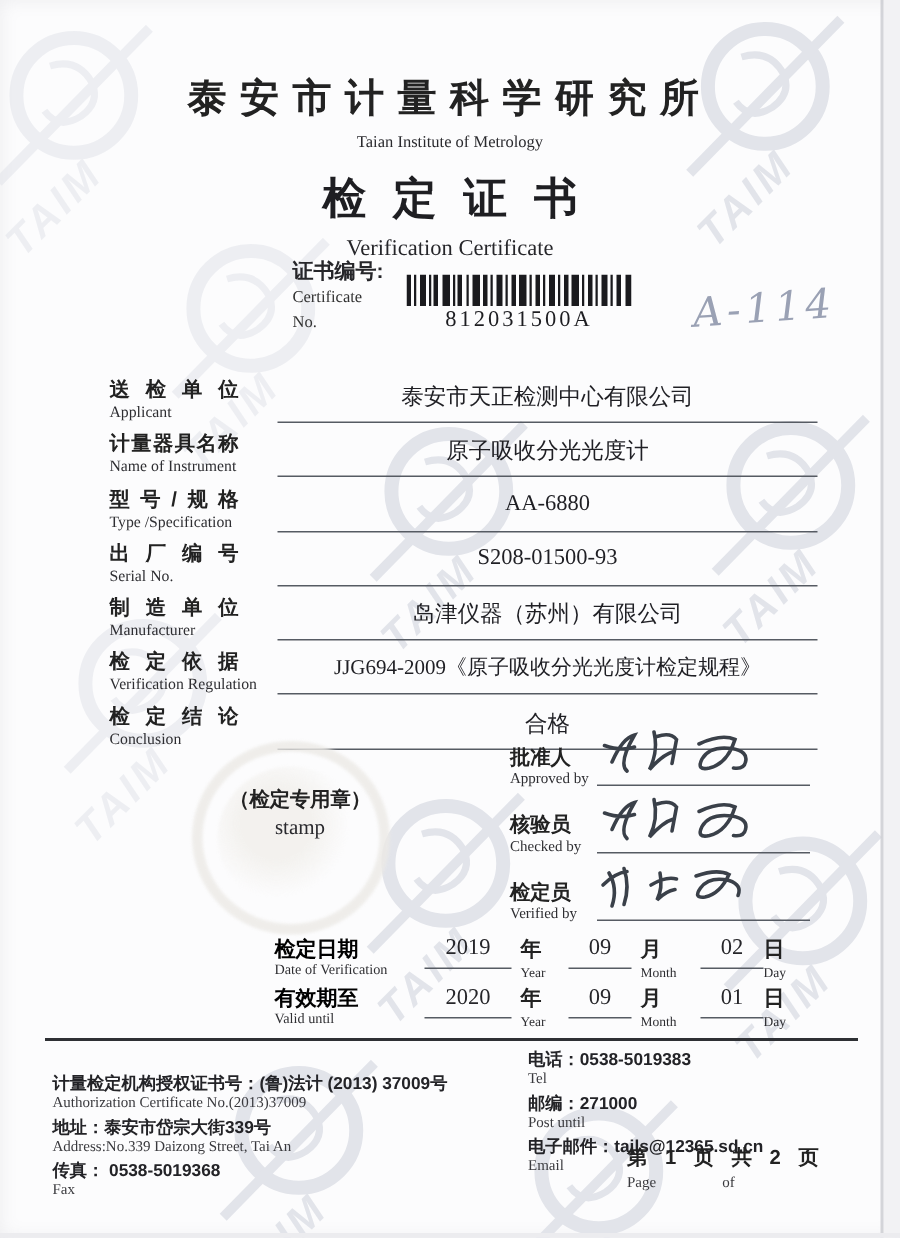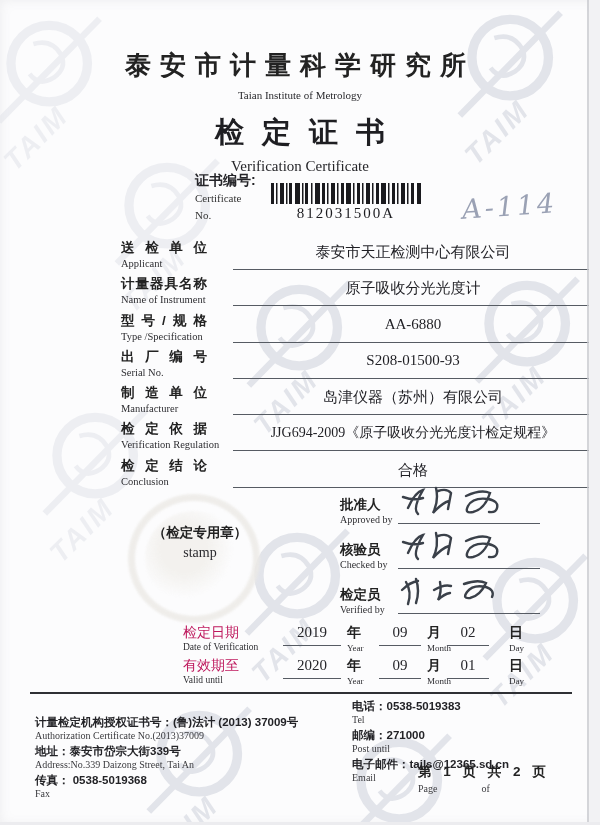--- a/index.html
+++ b/index.html
@@ -34,21 +34,21 @@
   .barcode-wrap{position:absolute;left:75px;top:11px;width:152px;text-align:center;}
   .barcode{display:block;width:150px;height:21px;margin:0 auto;}
   .barcode-num{font-size:15px;letter-spacing:2px;margin-top:1px;color:#1d1d21;}
   .hand-note{
     position:absolute;left:462px;top:190px;width:110px;
     font-size:27px;font-style:italic;color:#9aa1b4;letter-spacing:3px;
     transform:rotate(-4deg);font-family:"DejaVu Serif",serif;
   }
 
   
-  .fields{position:absolute;left:0;top:236px;width:496px;padding-left:48px;}
+  .fields{position:absolute;left:0;top:248px;width:496px;}
   .frow{position:relative;height:36.3px;}
   .flabel{position:absolute;left:73px;top:3px;width:112px;}
   .flabel .cn{display:block;width:86px;font-family:"Liberation Sans","DejaVu Sans",sans-serif;font-weight:bold;font-size:13.5px;text-align:justify;text-align-last:justify;color:#222;}
   .flabel .en{display:block;margin-top:1px;font-size:10.5px;color:#2e2e32;white-space:nowrap;}
   .fvalue{position:absolute;left:185px;top:0;width:360px;height:33px;border-bottom:1px solid #565b63;text-align:center;}
   .fvalue span{display:inline-block;margin-top:7px;font-size:15px;color:#1f1f24;}
   .frow.long .fvalue span{font-size:14px;letter-spacing:0;}
 
   
   .stamp-circle{position:absolute;left:128px;top:494px;width:118px;height:115px;border-radius:50%;
@@ -61,31 +61,31 @@
 
   .sigrow{position:absolute;left:340px;width:210px;}
   .sigrow .slabel .cn{font-family:"Liberation Sans","DejaVu Sans",sans-serif;font-weight:bold;font-size:13.5px;color:#222;}
   .sigrow .slabel .en{font-size:10px;color:#2e2e32;margin-top:0;}
   .sig-line{position:absolute;left:58px;top:27px;width:142px;border-bottom:1px solid #565b63;}
   .sig-svg{position:absolute;left:60px;top:-16px;width:130px;height:42px;color:#3a4049;}
 
   
   .daterow{position:absolute;left:183px;width:380px;height:30px;}
   .daterow .dlabel{position:absolute;left:0;top:0;width:100px;}
-  .daterow .dlabel .cn{font-family:"Liberation Sans","DejaVu Sans",sans-serif;font-weight:normal;font-size:14px;color:#be185d;white-space:nowrap;}
+  .daterow .dlabel .cn{font-family:"Liberation Sans","DejaVu Sans",sans-serif;font-weight:bold;font-size:14px;color:#000000;white-space:nowrap;}
   .daterow .dlabel .en{font-size:9.5px;color:#2e2e32;white-space:nowrap;}
   .dnum{position:absolute;top:0;text-align:center;border-bottom:1px solid #565b63;font-size:15px;height:21px;}
   .dunit{position:absolute;top:0;width:30px;}
   .dunit .cn{font-family:"Liberation Sans","DejaVu Sans",sans-serif;font-weight:bold;font-size:14px;color:#222;}
   .dunit .en{font-size:9px;color:#2e2e32;margin-top:1px;}
   .dnum.y{left:100px;width:58px;}
   .dunit.y{left:164px;}
   .dnum.m{left:196px;width:42px;}
   .dunit.m{left:244px;}
-  .dnum.d{left:264px;width:42px;}
+  .dnum.d{left:284px;width:42px;}
   .dunit.d{left:326px;}
 
   
   .footer-line{position:absolute;left:30px;top:692px;width:542px;height:2px;background:#2e3034;}
   .fcol{position:absolute;top:699px;}
   .fcol.left{left:35px;width:310px;margin-top:16px;}
   .fcol.right{left:352px;width:230px;}
   .fitem .cn{font-family:"Liberation Sans","DejaVu Sans",sans-serif;font-weight:bold;font-size:11.5px;color:#232327;white-space:nowrap;}
   .fitem .en{font-size:10px;color:#3a3a3e;margin:0 0 3px 0;white-space:nowrap;}
   .pageline{position:absolute;left:418px;top:763px;width:160px;}

